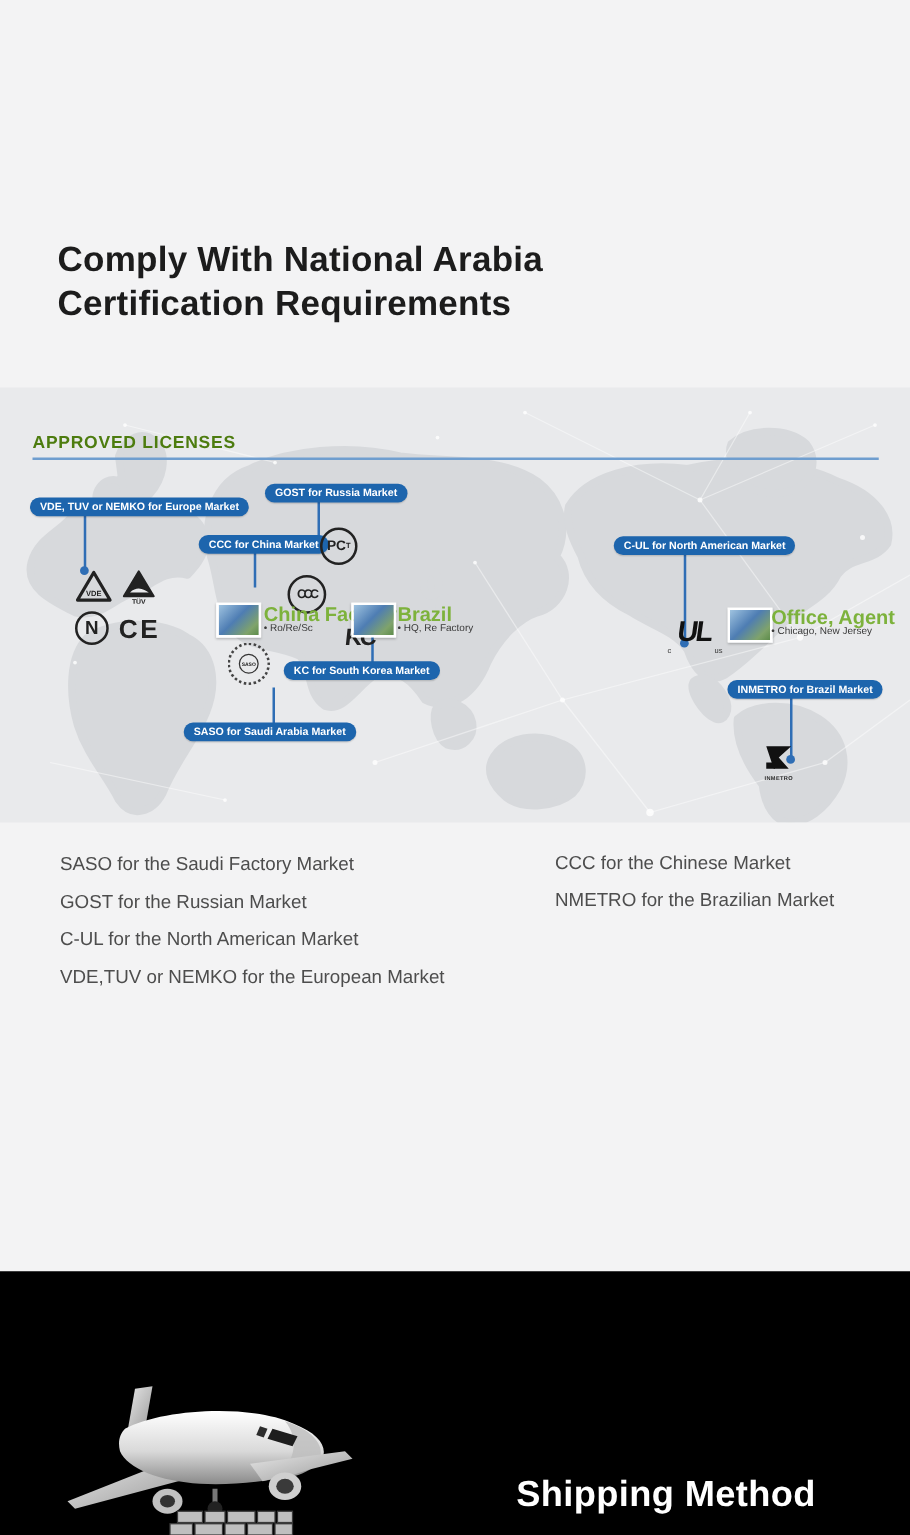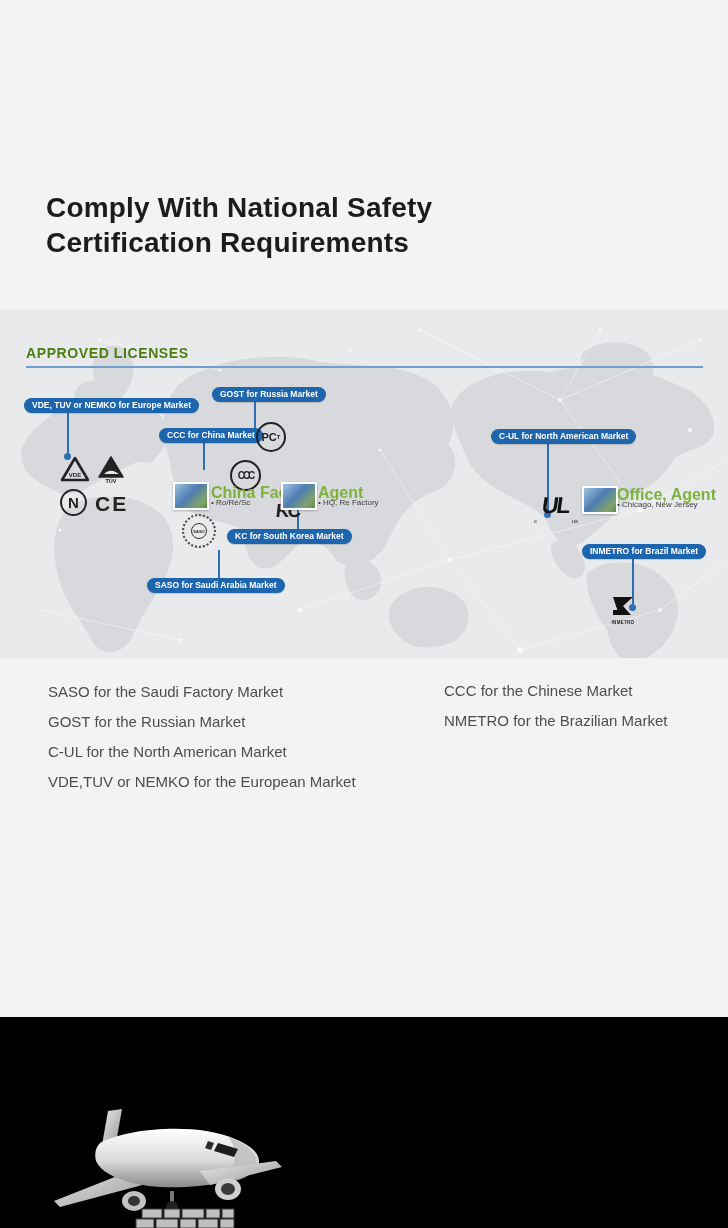--- a/index.html
+++ b/index.html
@@ -88,21 +88,21 @@
   .shipping-title{position:absolute;left:413px;top:163px;color:#ffffff;
                   font-weight:bold;font-size:29px;letter-spacing:.3px;}
   .plane-wrap{position:absolute;left:50px;top:88px;}
 </style>
 </head>
 <body>
 
 <div class="page">
 
   <div class="hero-title">
-    <div>Comply With National Safety</div>
+    <div>Comply With National Arabia</div>
     <div>Certification Requirements</div>
   </div>
 
   <div class="map-band">
 
     <svg class="map-svg" width="728" height="348" viewBox="0 0 728 348">
       <g fill="#d7d9dc" stroke="#d7d9dc" stroke-width="6" stroke-linejoin="round">
         <path d="M60,180 C40,170 20,160 25,140 C30,120 50,115 60,100 L78,95 C73,82 85,70 96,75 L100,62 C110,50 125,55 122,70 L115,95 C130,100 150,95 160,110 C170,125 160,140 150,150 C130,145 120,160 105,165 C90,170 80,185 60,180 Z"></path>
         <path d="M95,55 C100,40 115,33 125,44 C135,55 130,74 120,85 C110,95 100,90 98,78 Z"></path>
         <path d="M70,200 C90,186 130,186 150,200 C170,210 175,235 165,260 C155,285 140,300 130,325 C122,340 105,345 95,330 C85,310 70,295 62,270 C55,245 55,215 70,200 Z"></path>
@@ -225,21 +225,21 @@
         <rect x="3" y="14" width="7" height="5" fill="#111"></rect>
       </svg>
       <div class="inmetro-label">INMETRO</div>
     </div>
 
     <div class="thumb thumb-china"></div>
     <div class="loc-label lbl-china">China Factory</div>
     <div class="loc-sub sub-china">• Ro/Re/Sc</div>
 
     <div class="thumb thumb-korea"></div>
-    <div class="loc-label lbl-korea">Agent</div>
+    <div class="loc-label lbl-korea">Brazil</div>
     <div class="loc-sub sub-korea">• HQ, Re Factory</div>
 
     <div class="thumb thumb-office"></div>
     <div class="loc-label lbl-office">Office, Agent</div>
     <div class="loc-sub sub-office">• Chicago, New Jersey</div>
   </div>
 
   <div class="license-list">
     <div class="col-left">
       <div class="license-item">SASO for the Saudi Factory Market</div>
@@ -296,15 +296,16 @@
             <rect x="156" y="104" width="14" height="9"></rect>
           <rect x="86" y="114" width="18" height="9"></rect>
             <rect x="106" y="114" width="22" height="9"></rect>
           <rect x="130" y="114" width="16" height="9"></rect>
             <rect x="148" y="114" width="20" height="9"></rect>
           <rect x="170" y="114" width="14" height="9"></rect>
             <rect x="172" y="104" width="12" height="9"></rect>
         </g>
       </svg>
     </div>
+    <div class="shipping-title">Shipping Method</div>
   </div>
 
 </div>
 
 </body></html>

